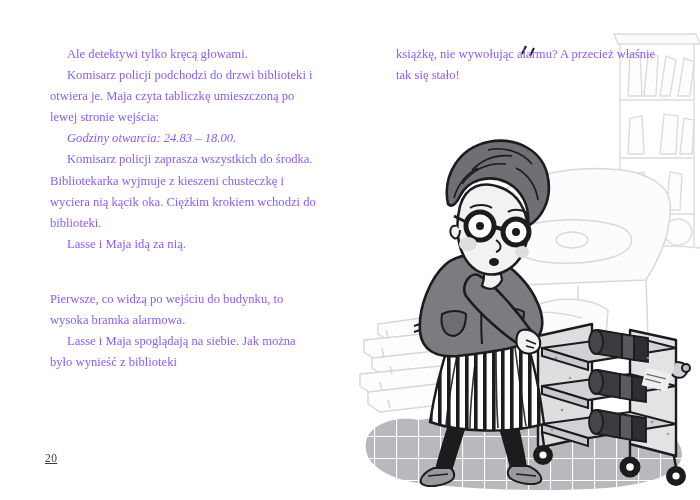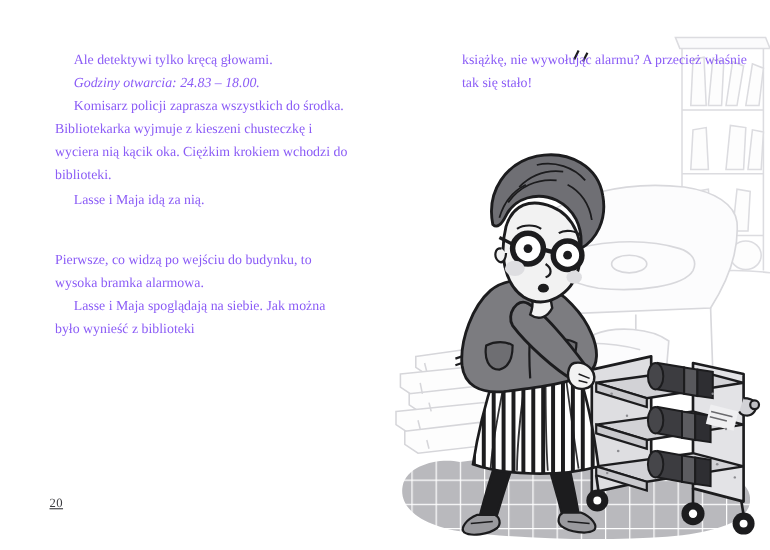--- a/index.html
+++ b/index.html
@@ -21,21 +21,21 @@
   }
   .column {
     position: absolute;
     top: 44px;
     font-size: 12.6px;
     line-height: 21.1px;
     text-align: left;
     color: #8b5cf6;
   }
   .column-left  { left: 50px;  width: 268px; }
-  .column-right { left: 420px; width: 262px; }
+  .column-right { left: 396px; width: 262px; }
   .column p {
     margin: 0;
     text-indent: 17px;
     white-space: pre-wrap;
   }
   .column p.noindent { text-indent: 0; }
   .column p.italic {
     font-style: italic;
     text-indent: 17px;
   }
@@ -296,20 +296,21 @@
         <g stroke="#1c1c1e" stroke-width="2" fill="none">
           <path d="M84 308 L90 306 M84 314 L90 312"></path>
           <path d="M192 36 L196 28 M200 38 L204 30"></path>
         </g>
       </g>
     </svg>
   </div>
 
   <div class="column column-left">
     <p>Ale detektywi tylko kręcą głowami.</p>
+    <p>Komisarz policji podchodzi do drzwi biblioteki i otwiera je. Maja czyta tabliczkę umieszczoną po lewej stronie wejścia:</p>
     <p class="italic">Godziny otwarcia: 24.83 – 18.00.</p>
     <p>Komisarz policji zaprasza wszystkich do środka. Bibliotekarka wyjmuje z kieszeni chusteczkę i wyciera nią kącik oka. Ciężkim krokiem wchodzi do biblioteki.</p>
     <p>Lasse i Maja idą za nią.</p>
     <p class="noindent gap-before">Pierwsze, co widzą po wejściu do budynku, to wysoka bramka alarmowa.</p>
     <p>Lasse i Maja spoglądają na siebie. Jak można było wynieść z biblioteki</p>
   </div>
 
   <div class="column column-right">
     <p class="noindent">książkę, nie wywołując alarmu? A przecież właśnie tak się stało!</p>
   </div>

